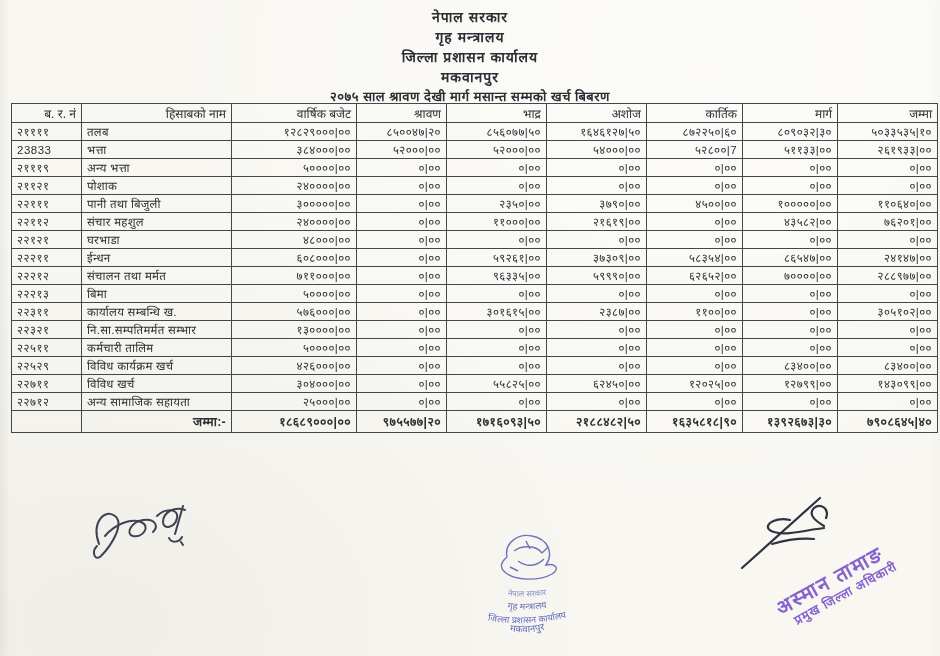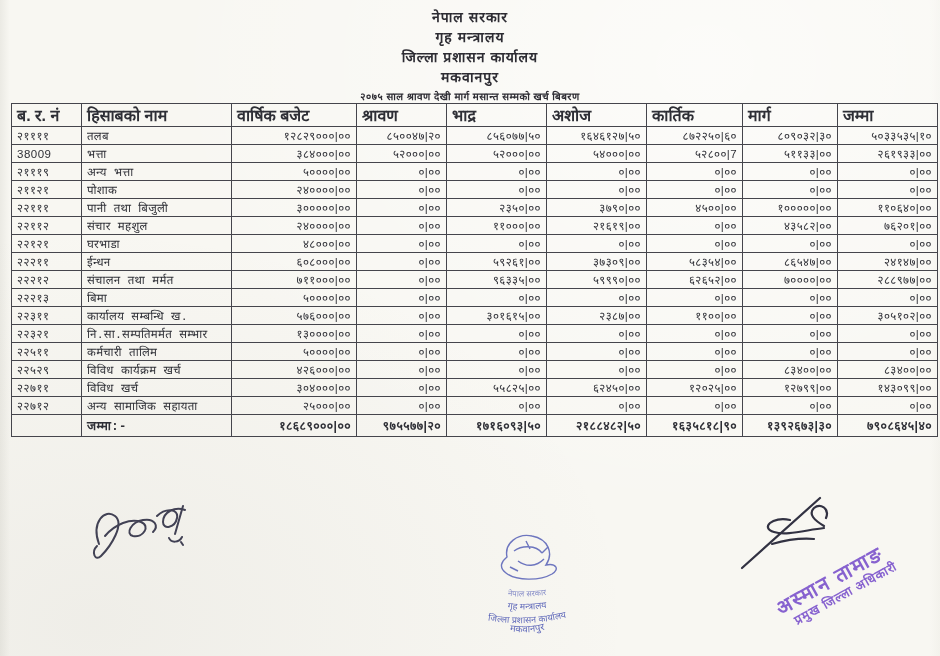--- a/index.html
+++ b/index.html
@@ -11,37 +11,37 @@
   .page{
     position:absolute;inset:0;
     background:
       radial-gradient(ellipse at 75% 10%, rgba(255,255,255,.55), rgba(255,255,255,0) 55%),
       radial-gradient(ellipse at 10% 95%, rgba(120,115,100,.07), rgba(0,0,0,0) 45%),
       linear-gradient(90deg, #ebeae4 0px, #f8f7f2 10px, #f8f7f2 930px, #f3f2ec 940px),
       #f8f7f2;
   }
   .doc-header{position:absolute;top:7px;left:0;width:100%;text-align:center;color:#2d2c33;}
   .doc-header .org{font-size:14px;line-height:20px;letter-spacing:1px;font-weight:600;}
-  .doc-header .title{font-size:10px;line-height:18px;margin-top:1px;font-weight:600;letter-spacing:.5px;}
+  .doc-header .title{font-size:13px;line-height:18px;margin-top:1px;font-weight:600;letter-spacing:.5px;}
   table.expense{
     position:absolute;left:11px;top:103px;width:926px;
     border-collapse:collapse;table-layout:fixed;
   }
   table.expense th, table.expense td{
     border:1px solid #45454c;
     height:17px;padding:0 5px;
     font-size:11.5px;color:#2e2f36;
     white-space:nowrap;overflow:hidden;
   }
-  table.expense th{font-size:16px;font-weight:700;text-align:left;height:18px;}
+  table.expense th{font-size:12px;font-weight:400;text-align:right;height:18px;}
   td.code{letter-spacing:.5px;}
-  td.name{text-align:left;padding-left:4px;letter-spacing:.3px;font-family:Liberation Mono, monospace;}
+  td.name{text-align:left;padding-left:4px;letter-spacing:.3px;}
   td.num{text-align:right;padding-right:7px;letter-spacing:.4px;font-size:11.8px;}
   tr.total-row td{font-weight:700;font-size:12.3px;height:21px;}
-  tr.total-row td.name{text-align:left;}
+  tr.total-row td.name{text-align:right;}
   .sig{position:absolute;}
   .office-stamp{position:absolute;left:452px;top:527px;width:150px;height:112px;opacity:.88;}
   .approval-stamp{
     position:absolute;left:772px;top:600px;width:220px;
     transform:rotate(-29deg);transform-origin:0 0;
     color:#7b52cc;opacity:.9;
   }
   .approval-stamp .stamp-name{font-size:20px;font-weight:700;letter-spacing:2px;line-height:22px;}
   .approval-stamp .stamp-title{font-size:12.5px;font-weight:600;letter-spacing:1px;line-height:16px;padding-left:10px;}
 </style>
@@ -89,21 +89,21 @@
           <td class="name">तलब</td>
           <td class="num">१२८२९०००|००</td>
           <td class="num">८५००४७|२०</td>
           <td class="num">८५६०७७|५०</td>
           <td class="num">१६४६१२७|५०</td>
           <td class="num">८७२२५०|६०</td>
           <td class="num">८०९०३२|३०</td>
           <td class="num">५०३३५३५|१०</td>
         </tr>
         <tr>
-          <td class="code">38009</td>
+          <td class="code">23833</td>
           <td class="name">भत्ता</td>
           <td class="num">३८४०००|००</td>
           <td class="num">५२०००|००</td>
           <td class="num">५२०००|००</td>
           <td class="num">५४०००|००</td>
           <td class="num">५२८००|7</td>
           <td class="num">५११३३|००</td>
           <td class="num">२६१९३३|००</td>
         </tr>
         <tr>

